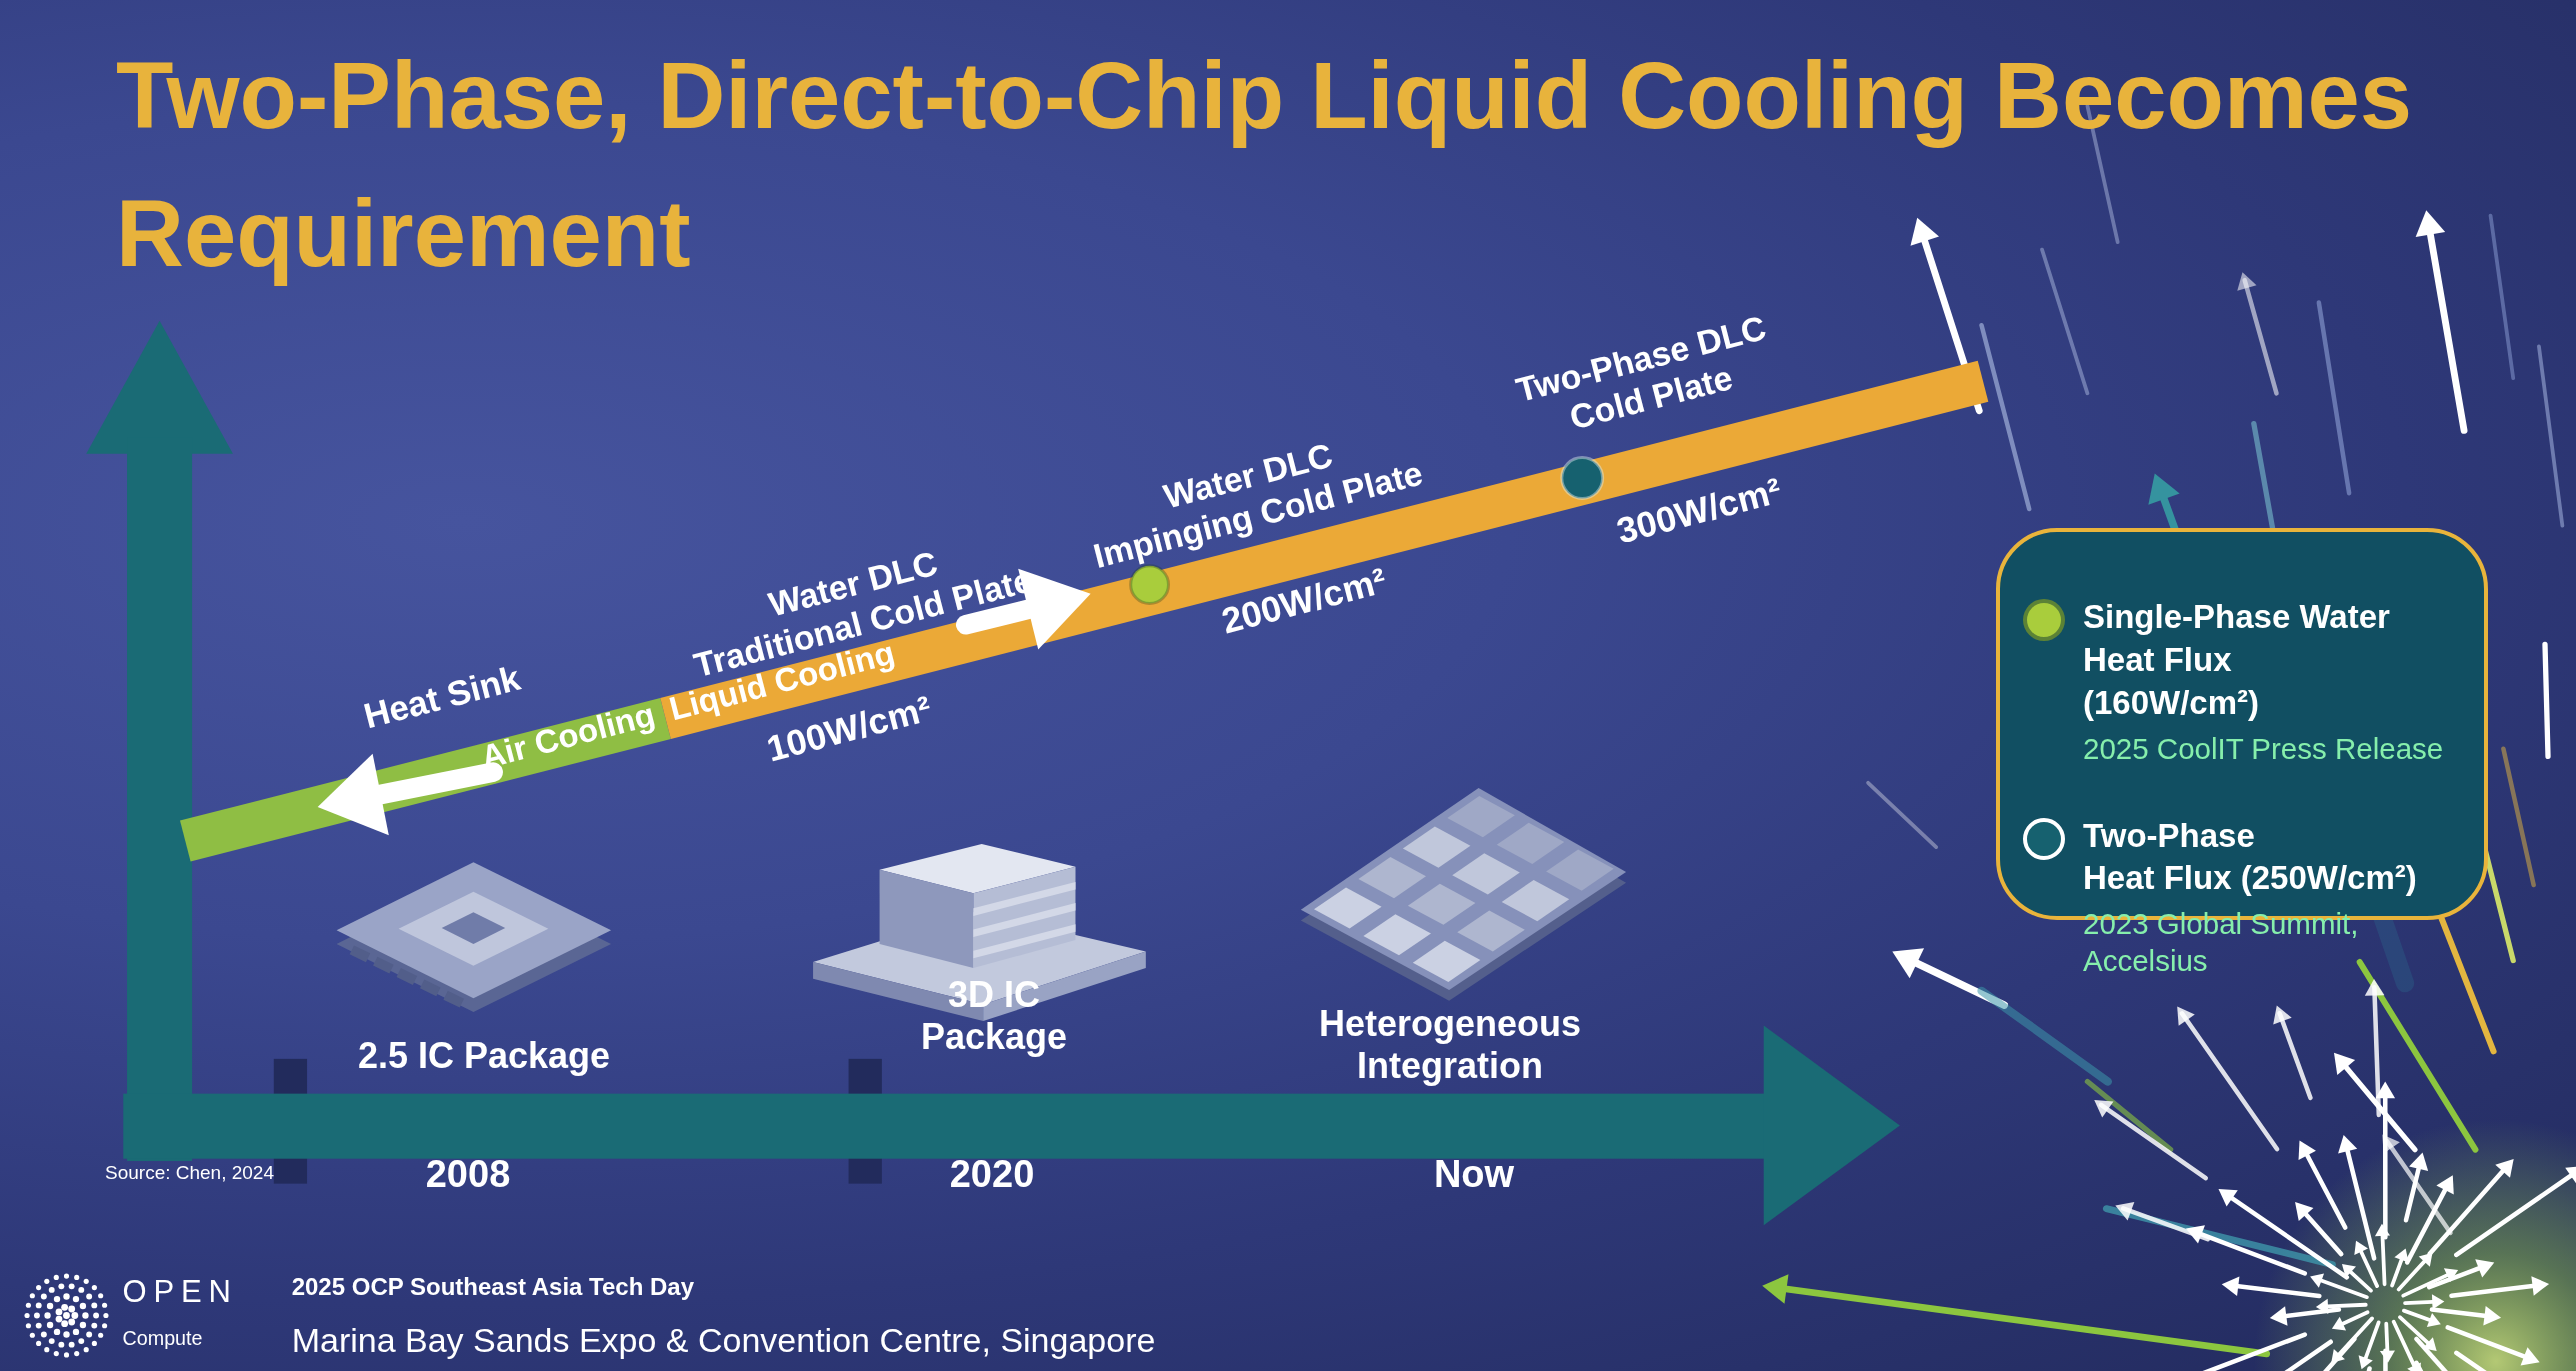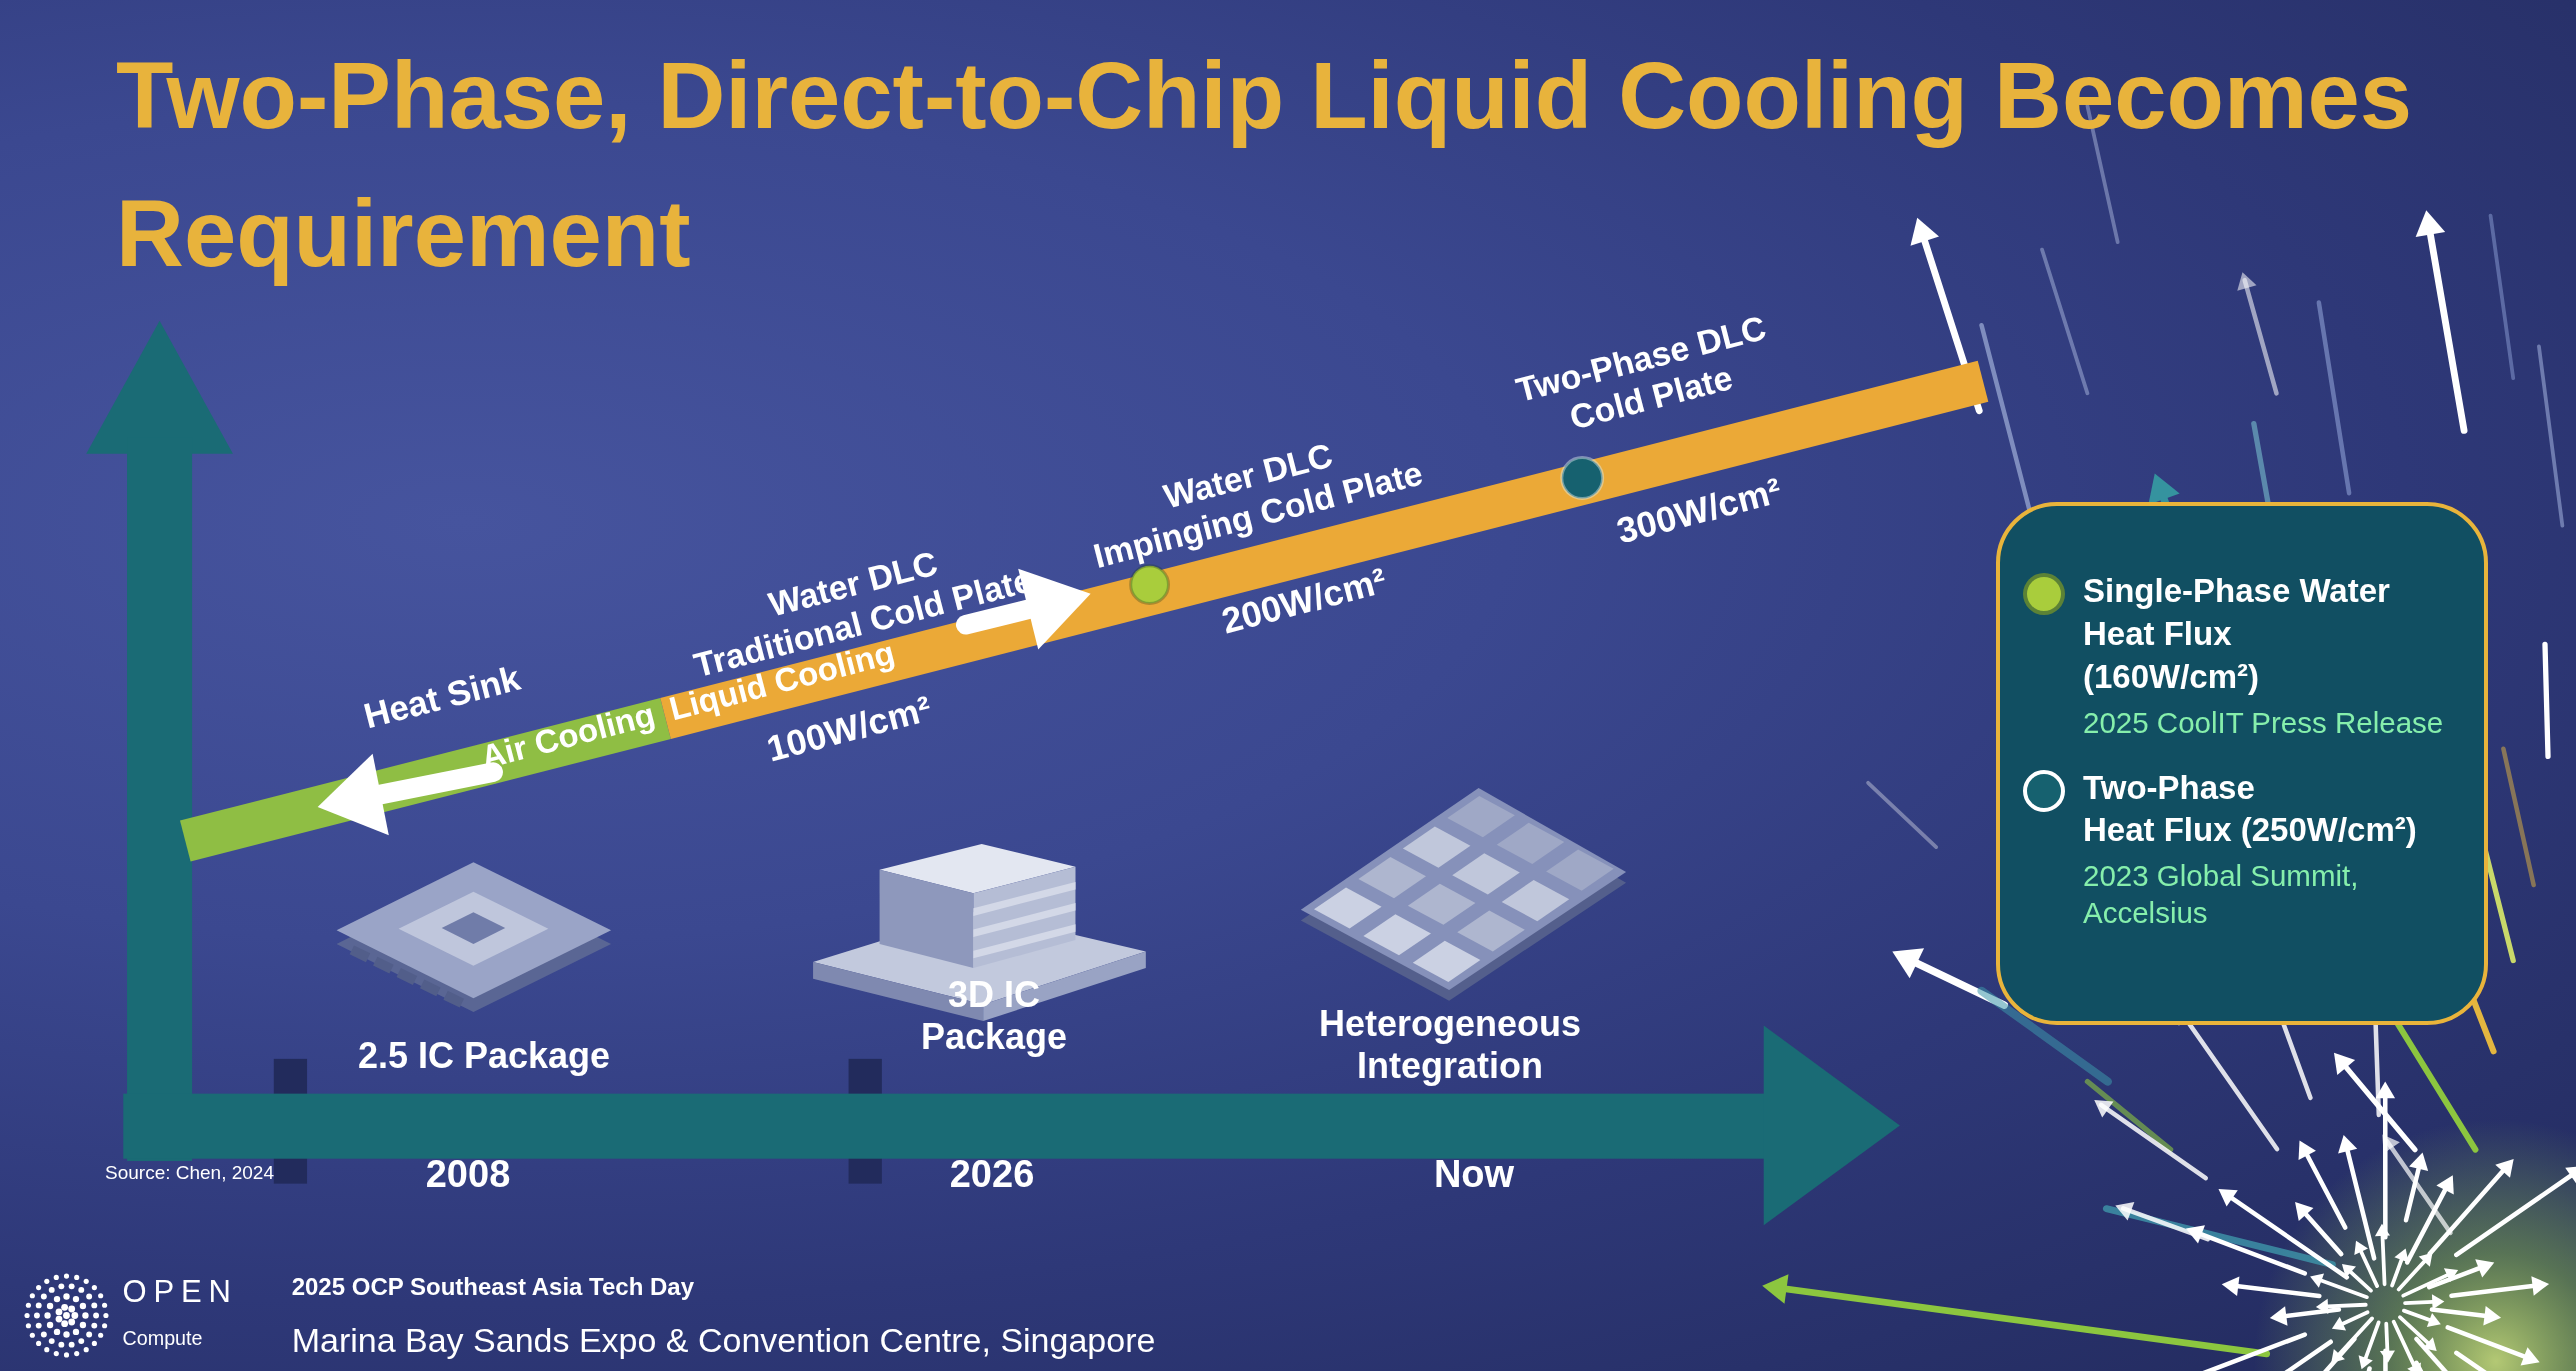--- a/index.html
+++ b/index.html
@@ -32,24 +32,24 @@
   #y2018{left:992px;top:1153px;}
   #ynow{left:1474px;top:1153px;}
   .pkg{position:absolute;transform:translateX(-50%);color:#fff;font-weight:bold;font-size:36px;
        text-align:center;line-height:1.18;white-space:pre-line;}
   #pkg1{left:484px;top:1035px;text-align:right;}
   #pkg2{left:994px;top:974px;}
   #pkg3{left:1450px;top:1003px;}
   #source{position:absolute;left:105px;top:1162px;font-size:19px;color:#fff;}
   
   .legend{
-    position:absolute;left:1996px;top:502px;width:492px;height:523px;box-sizing:border-box;
+    position:absolute;left:1996px;top:528px;width:492px;height:392px;box-sizing:border-box;
     border:4.5px solid var(--c-legend-border,#E9B43B);border-radius:61px;
     background:var(--c-legend-bg,#114F62);
-    padding:64px 19.7px 0 23px;display:flex;flex-direction:column;gap:25px;
+    padding:64px 19.7px 0 23px;display:flex;flex-direction:column;gap:47px;
   }
   .legend-item{display:flex;gap:18px;}
   .dot{width:42px;height:42px;border-radius:50%;flex:0 0 auto;margin-top:3px;box-sizing:border-box;}
   .dot-green{background:var(--c-marker-green,#A9CD3C);border:4.5px solid rgba(30,70,50,0.55);}
   .dot-teal{background:var(--c-marker-teal,#16616F);border:4.5px solid #ffffff;}
   .legend-title{font-size:33px;font-weight:bold;color:#fff;line-height:1.3;white-space:pre-line;}
   .legend-sub{font-size:29.5px;color:#86efac;line-height:1.25;margin-top:6px;white-space:pre-line;}
   
   .footer{position:absolute;left:21px;top:1268px;display:flex;align-items:flex-start;color:#fff;}
   #ocp-logo{width:91px;height:91px;margin-top:1.5px;}
@@ -262,21 +262,21 @@
 Traditional Cold Plate</div>
   <div class="lbl" id="flux100">100W/cm²</div>
   <div class="lbl" id="wdlc-imp">Water DLC
 Impinging Cold Plate</div>
   <div class="lbl" id="flux200">200W/cm²</div>
   <div class="lbl" id="tpdlc">Two-Phase DLC
 Cold Plate</div>
   <div class="lbl" id="flux300">300W/cm²</div>
 
   <div class="tick-label" id="y2008">2008</div>
-  <div class="tick-label" id="y2018">2026</div>
+  <div class="tick-label" id="y2018">2020</div>
   <div class="tick-label" id="ynow">Now</div>
 
   <div class="pkg" id="pkg1">2.5 IC Package</div>
   <div class="pkg" id="pkg2">3D IC
 Package</div>
   <div class="pkg" id="pkg3">Heterogeneous
 Integration</div>
 
   <div id="source">Source: Chen, 2024</div>
 

